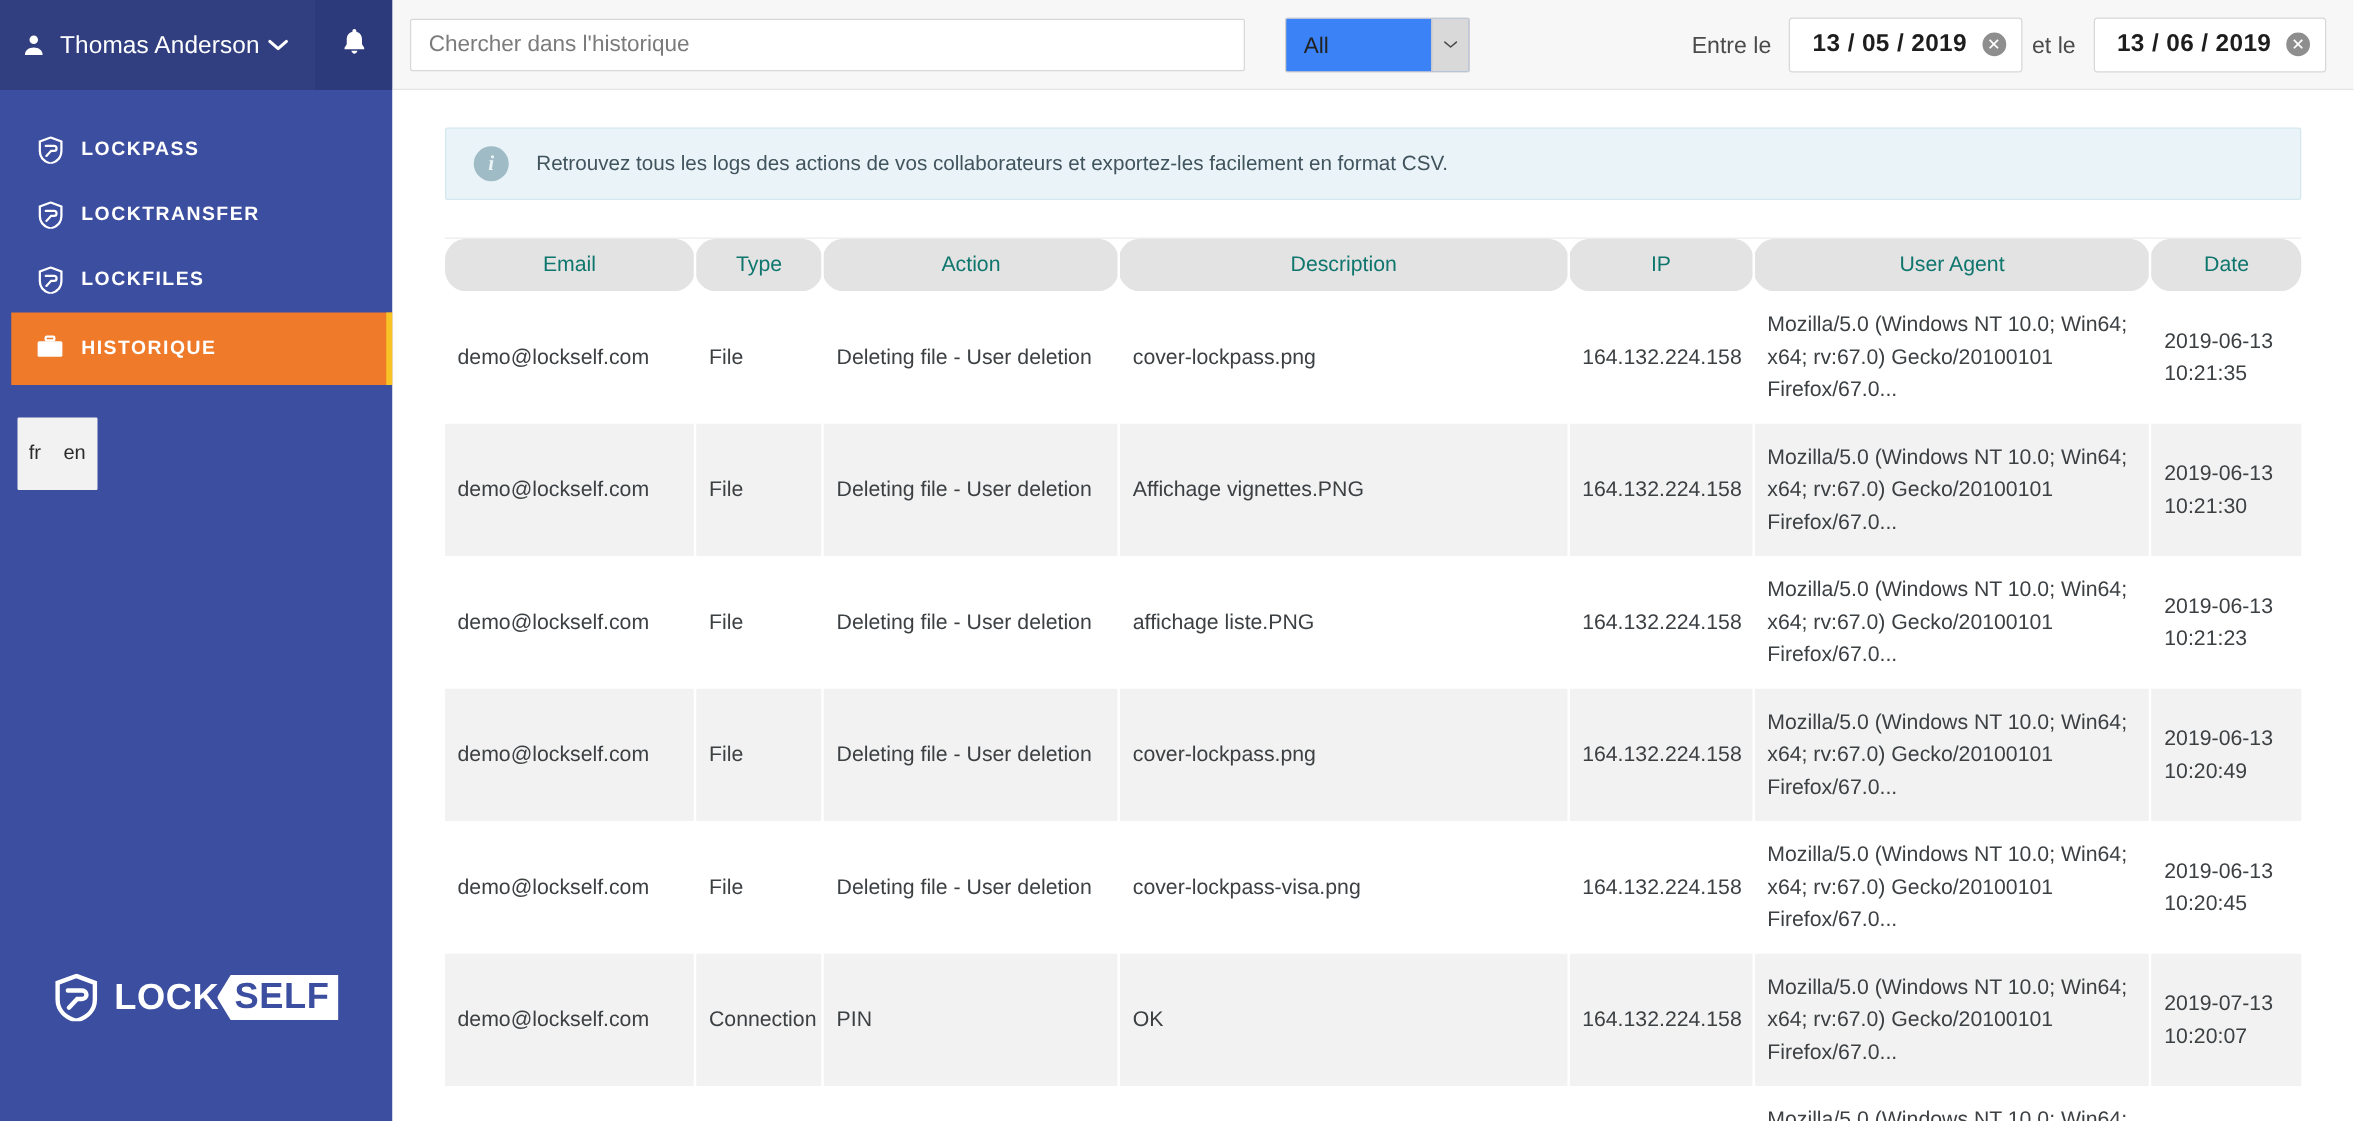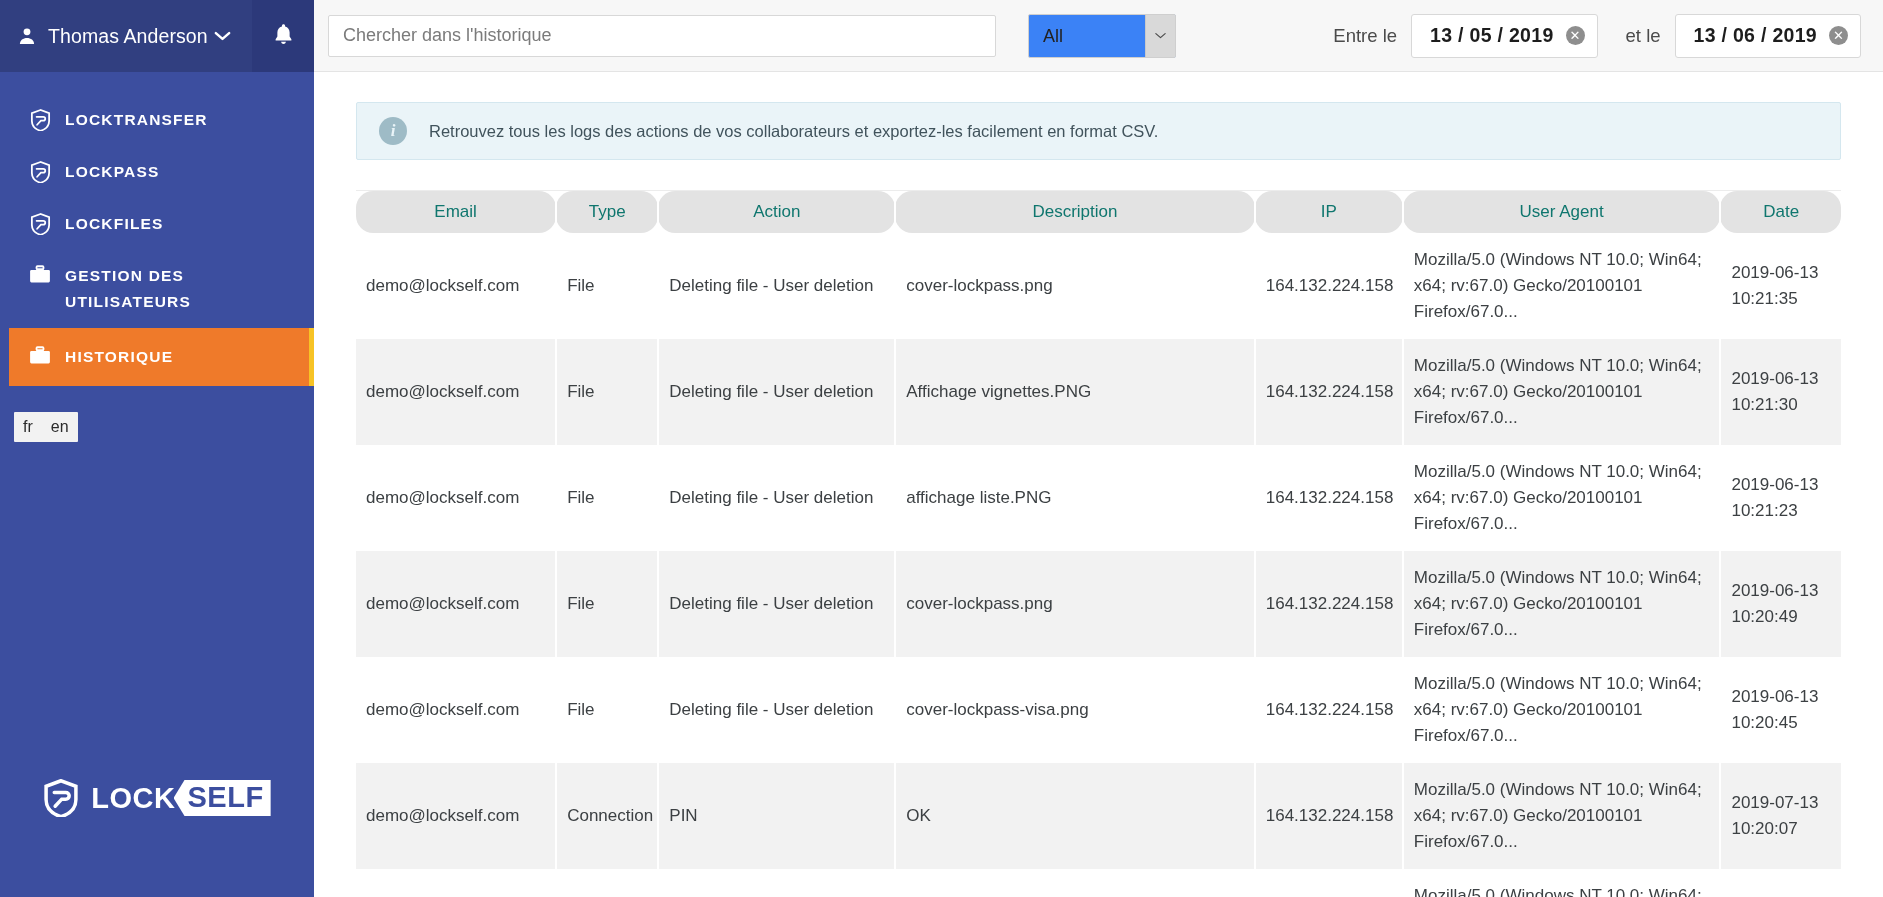--- a/index.html
+++ b/index.html
@@ -91,21 +91,21 @@
     margin: 26px 0 0 14px;
     background: #f2f2f2;
     display: inline-flex;
     align-self: flex-start;
     border-radius: 1px;
     overflow: hidden;
   }
   .lang-switch span {
     font-size: 16px;
     color: #2b2b2b;
-    padding: 6px 9px;
+    padding: 20px 9px;
     cursor: pointer;
   }
 
   .sidebar-logo {
     position: absolute;
     left: 0; right: 0;
     bottom: 80px;
     display: flex;
     align-items: center;
     justify-content: center;
@@ -360,52 +360,43 @@
 
     <nav class="nav">
 
       <div class="nav-item">
         <span class="nav-ico">
           <svg width="21" height="22" viewBox="0 0 24 26" fill="#ffffff">
             <path d="M12 1.2 1.8 5v9.1c0 6 4.3 9.9 10.2 11.7 5.9-1.8 10.2-5.7 10.2-11.7V5z" fill="none" stroke="#ffffff" stroke-width="2.1"></path>
             <path d="M7.4 9.2h7.8c1.4 0 2.4 1 2.4 2.3s-1 2.3-2.4 2.3h-2.7L8 18.6" fill="none" stroke="#ffffff" stroke-width="2.1" stroke-linecap="round"></path>
           </svg>
         </span>
-        <span class="nav-label">LOCKTRANSFER</span>
+        <span class="nav-label">LOCKPASS</span>
       </div>
 
       <div class="nav-item">
         <span class="nav-ico">
           <svg width="21" height="22" viewBox="0 0 24 26" fill="#ffffff">
             <path d="M12 1.2 1.8 5v9.1c0 6 4.3 9.9 10.2 11.7 5.9-1.8 10.2-5.7 10.2-11.7V5z" fill="none" stroke="#ffffff" stroke-width="2.1"></path>
             <path d="M7.4 9.2h7.8c1.4 0 2.4 1 2.4 2.3s-1 2.3-2.4 2.3h-2.7L8 18.6" fill="none" stroke="#ffffff" stroke-width="2.1" stroke-linecap="round"></path>
           </svg>
         </span>
-        <span class="nav-label">LOCKPASS</span>
+        <span class="nav-label">LOCKTRANSFER</span>
       </div>
 
       <div class="nav-item">
         <span class="nav-ico">
           <svg width="21" height="22" viewBox="0 0 24 26" fill="#ffffff">
             <path d="M12 1.2 1.8 5v9.1c0 6 4.3 9.9 10.2 11.7 5.9-1.8 10.2-5.7 10.2-11.7V5z" fill="none" stroke="#ffffff" stroke-width="2.1"></path>
             <path d="M7.4 9.2h7.8c1.4 0 2.4 1 2.4 2.3s-1 2.3-2.4 2.3h-2.7L8 18.6" fill="none" stroke="#ffffff" stroke-width="2.1" stroke-linecap="round"></path>
           </svg>
         </span>
         <span class="nav-label">LOCKFILES</span>
       </div>
 
-      <div class="nav-item">
-        <span class="nav-ico">
-          <svg width="22" height="19" viewBox="0 0 24 20" fill="#ffffff">
-            <rect x="8.2" y="1" width="7.6" height="3.3" rx="1" fill="none" stroke="#ffffff" stroke-width="2"></rect>
-            <rect x="1.2" y="5" width="21.6" height="13.6" rx="1.4"></rect>
-          </svg>
-        </span>
-        <span class="nav-label">GESTION DES UTILISATEURS</span>
-      </div>
 
       <div class="nav-item active">
         <span class="nav-ico">
           <svg width="22" height="19" viewBox="0 0 24 20" fill="#ffffff">
             <rect x="8.2" y="1" width="7.6" height="3.3" rx="1" fill="none" stroke="#ffffff" stroke-width="2"></rect>
             <rect x="1.2" y="5" width="21.6" height="13.6" rx="1.4"></rect>
           </svg>
         </span>
         <span class="nav-label">HISTORIQUE</span>
       </div>
@@ -447,21 +438,21 @@
           </svg>
         </span>
       </div>
 
       <div class="date-zone">
         <span class="date-lbl">Entre le</span>
         <div class="date-field">
           <span class="date-val">13 / 05 / 2019</span>
           <span class="clear-x">✕</span>
         </div>
-        <span class="date-lbl" style="margin-left:28px;">et le</span>
+        <span class="date-lbl" style="margin-left:8px;">et le</span>
         <div class="date-field">
           <span class="date-val">13 / 06 / 2019</span>
           <span class="clear-x">✕</span>
         </div>
       </div>
     </div>
 
     <div class="content">
 
       <div class="info-banner">

